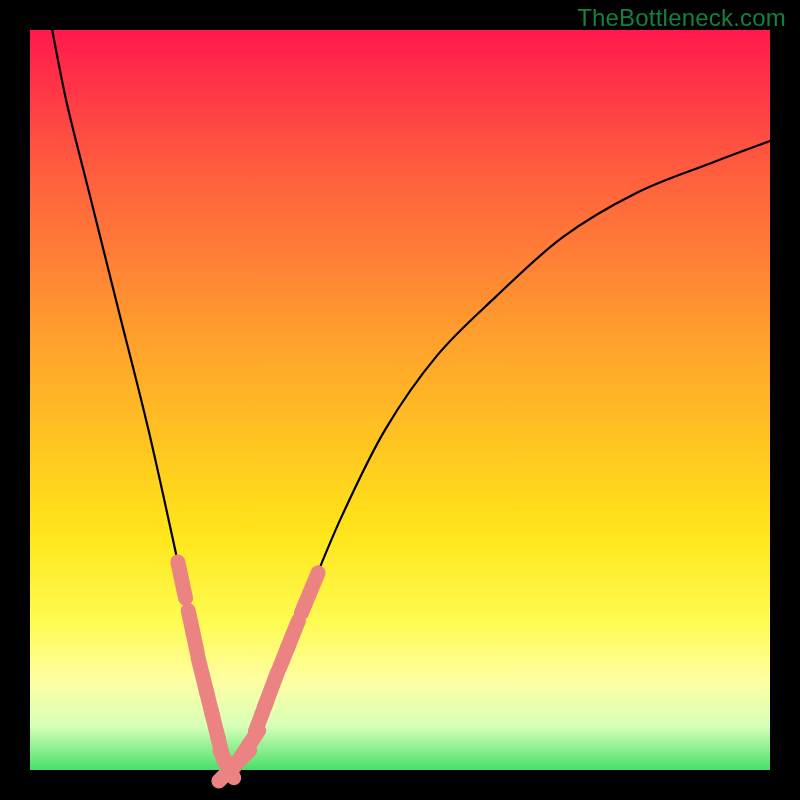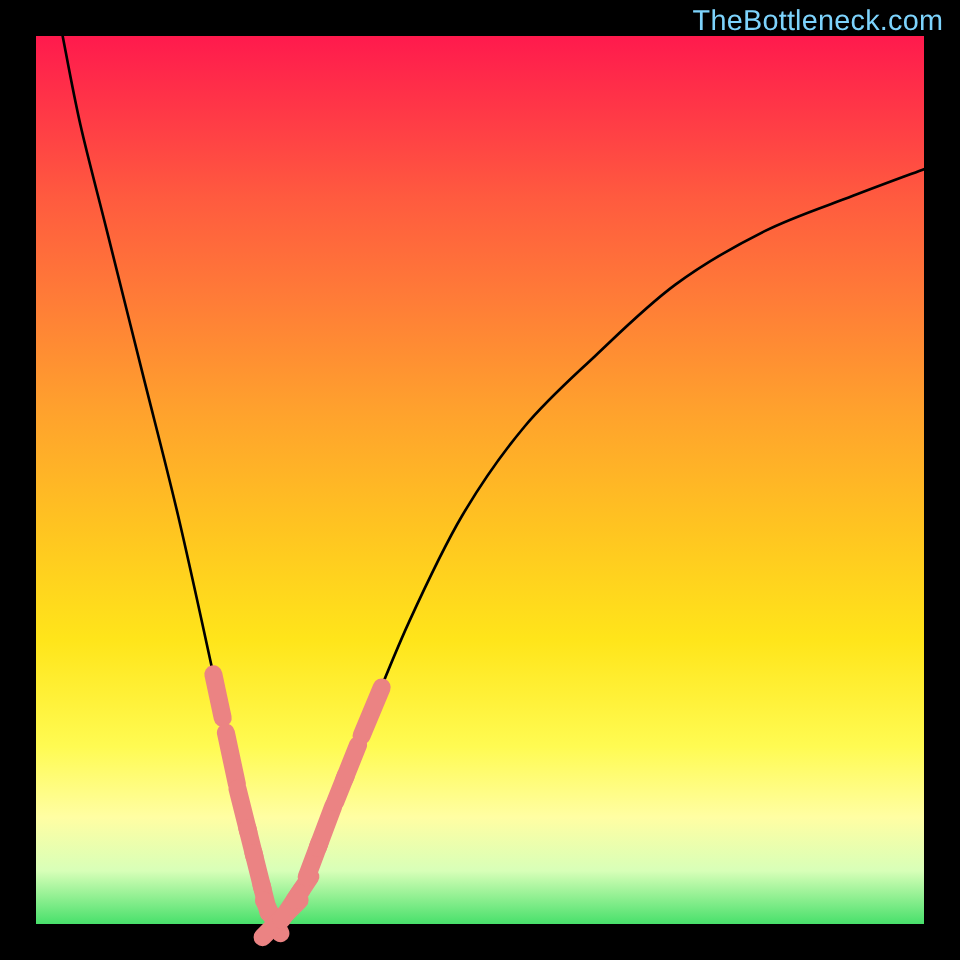--- a/index.html
+++ b/index.html
@@ -14,21 +14,21 @@
   .outer {
     position: relative;
     width: 800px;
     height: 800px;
     background: #000;
   }
   .watermark {
     position: absolute;
     top: 4px;
     right: 14px;
-    color: #7dd3fc;
+    color: #15803d;
     font-size: 24px;
     font-weight: 500;
     letter-spacing: 0.2px;
     z-index: 10;
   }
   .plot-area {
     position: absolute;
     left: 30px;
     top: 30px;
     width: 740px;

